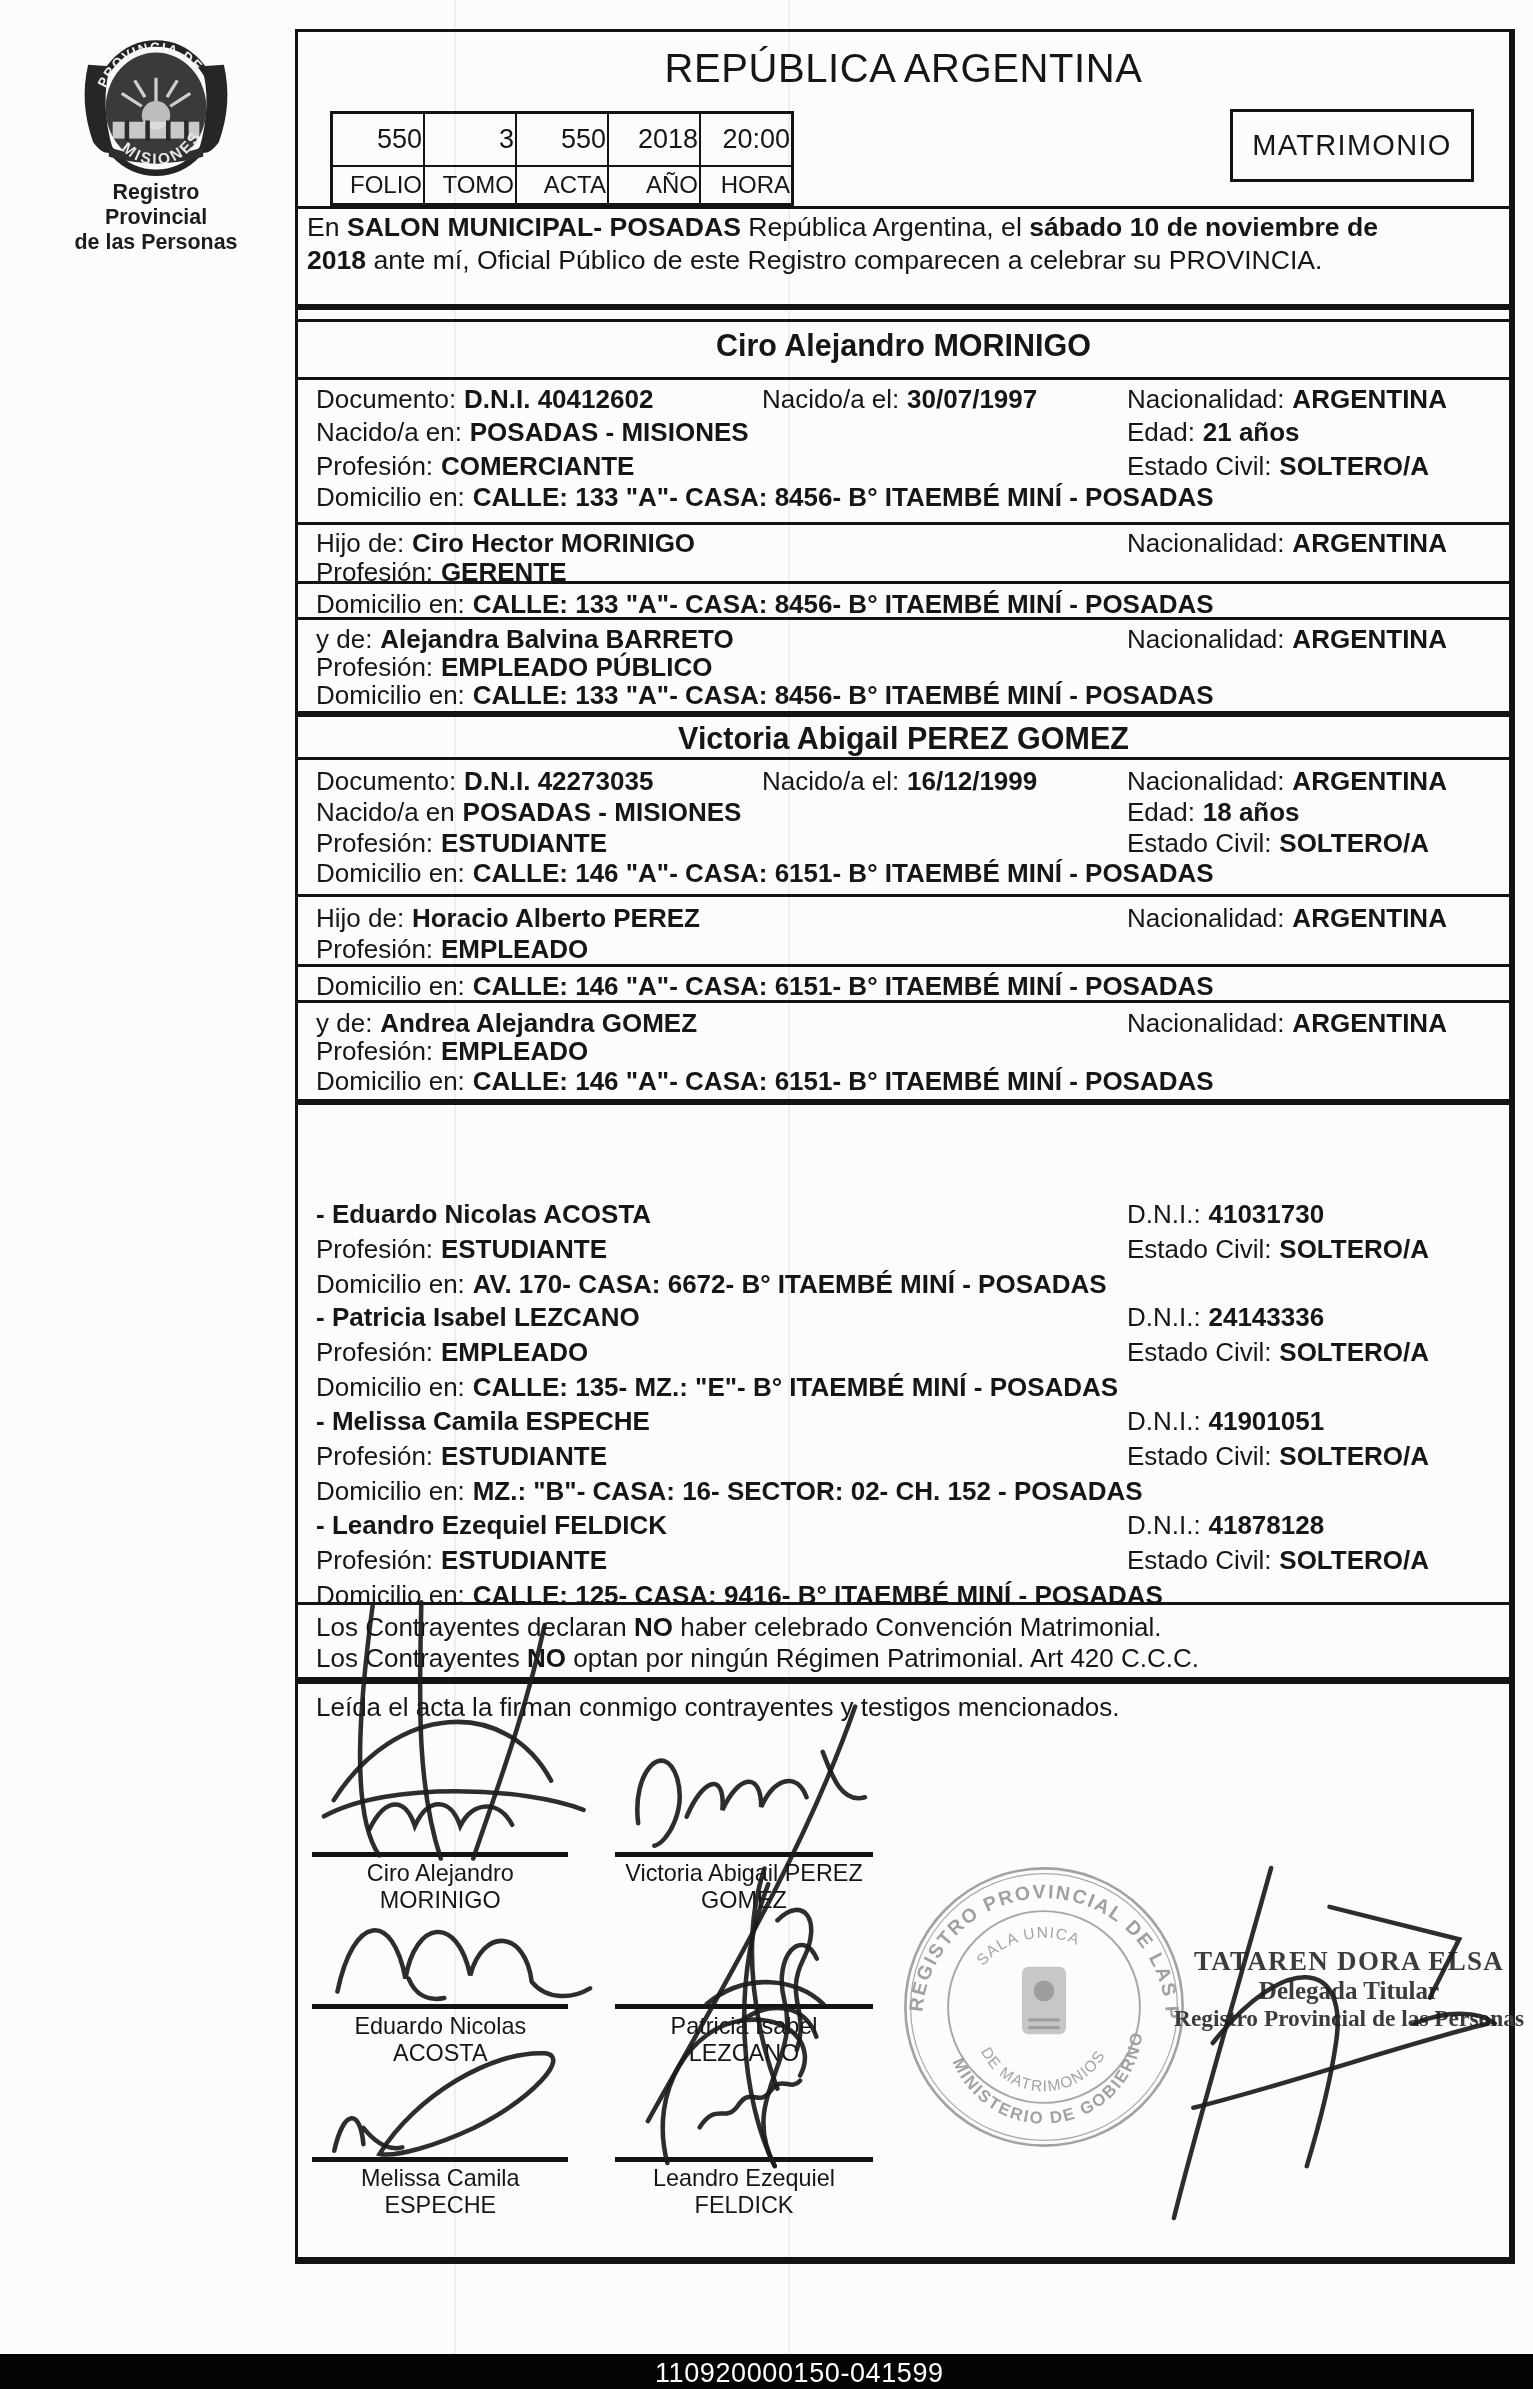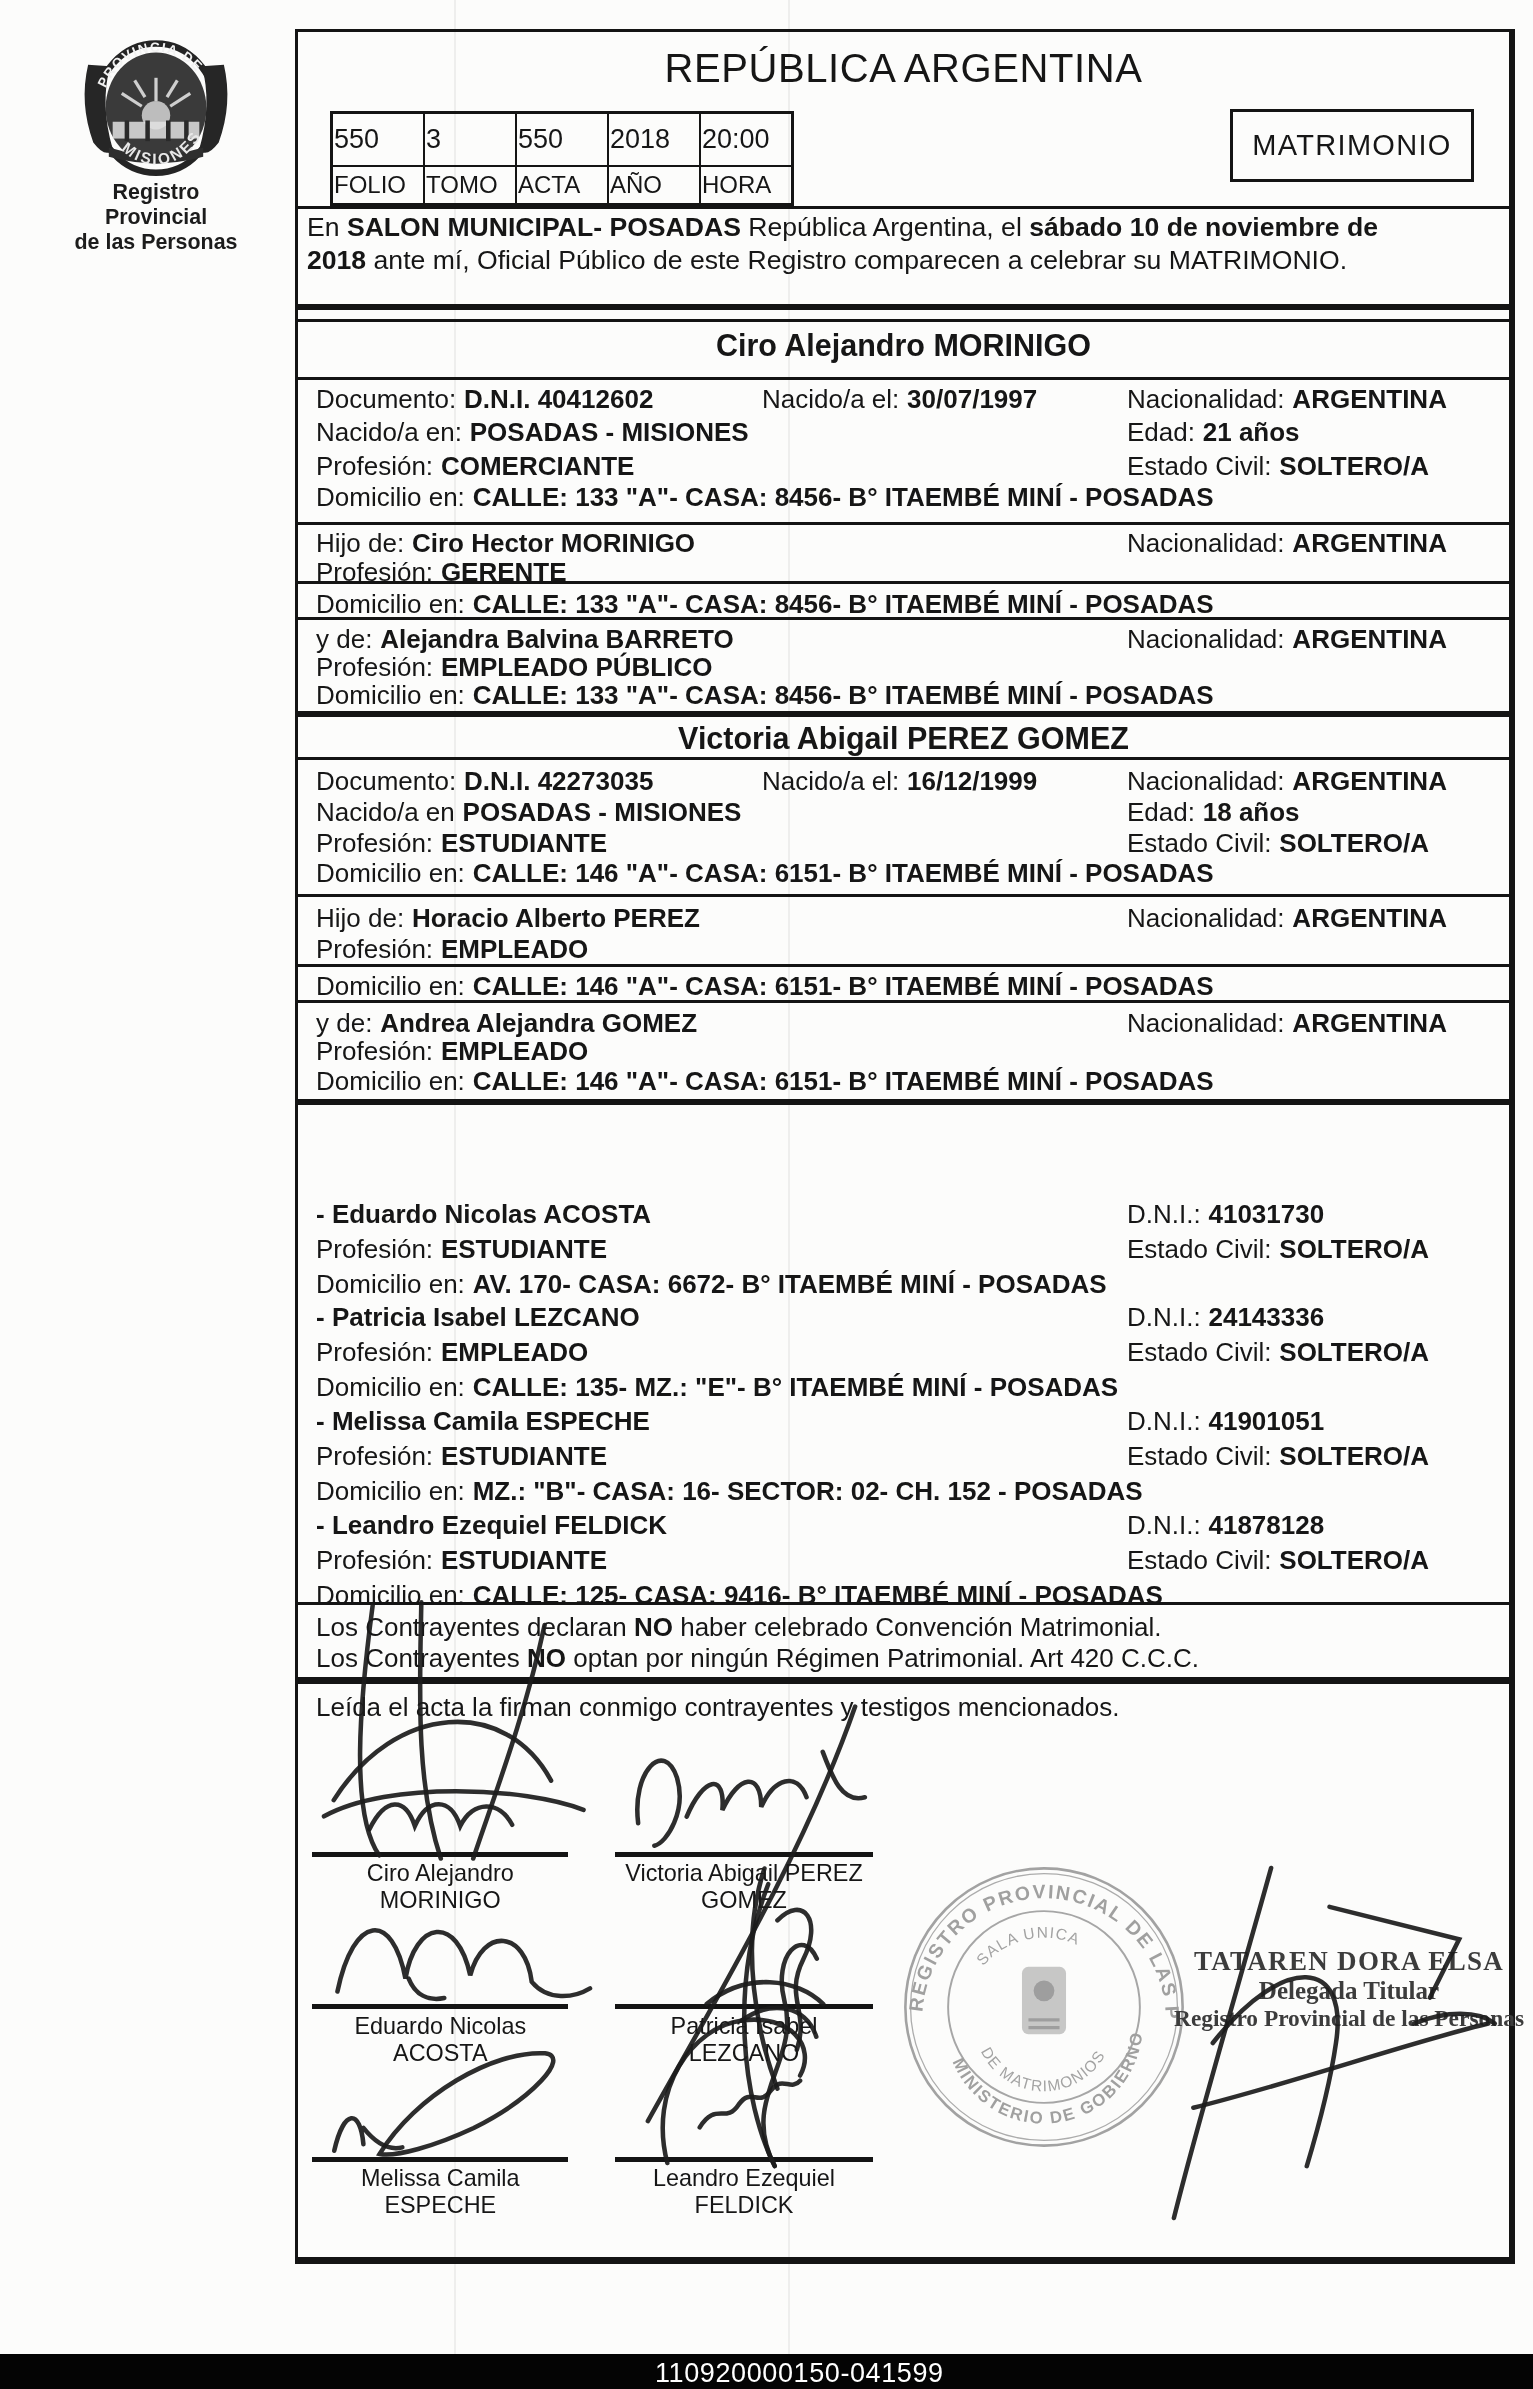--- a/index.html
+++ b/index.html
@@ -11,21 +11,21 @@
   .seal-caption{font-weight:bold;font-size:21.4px;line-height:25px;color:#1c1c1c;}
   
   .doc{position:absolute;left:295px;top:29px;width:1220px;height:2235px;
        border:3.9px solid #141414;border-right-width:6.5px;border-bottom-width:7.8px;
        box-sizing:border-box;background:transparent;}
   .title{position:absolute;top:14.3px;left:0;right:0;text-align:center;
          font-size:40px;letter-spacing:0.6px;}
   
   .regtable{position:absolute;left:32px;top:79px;border:3.9px solid #141414;
             border-collapse:collapse;}
-  .regtable td{border:2.6px solid #141414;text-align:left;vertical-align:middle;}
+  .regtable td{border:2.6px solid #141414;text-align:right;vertical-align:middle;}
   .regtable .vrow td{width:88px;height:49px;font-size:27px;}
   .regtable .lrow td{height:34px;font-size:24px;}
   .actbox{position:absolute;left:932px;top:77px;width:244px;height:73px;
           border:3.9px solid #141414;box-sizing:border-box;display:flex;
           align-items:center;justify-content:center;font-size:29px;letter-spacing:1.3px;}
   .hl{position:absolute;left:0;right:0;background:#141414;}
   .intro{position:absolute;left:9px;right:6.5px;top:179px;font-size:26.6px;line-height:33px;}
   .name-band{position:absolute;left:0;right:0;text-align:center;font-size:30.5px;
              font-weight:bold;height:36px;line-height:36px;}
   .row{position:absolute;left:9px;right:6.5px;height:34px;line-height:34px;
@@ -118,21 +118,21 @@
       </tr>
     </tbody>
       </table>
 
     <div class="actbox">MATRIMONIO</div>
 
     <div class="hl" style="top:174px;height:3.2px"></div>
 
     <div class="intro">
       <div><span>En </span><span style="font-weight: bold;">SALON MUNICIPAL- POSADAS </span><span>República Argentina, el </span><span style="font-weight: bold;">sábado 10 de noviembre de</span></div>
-      <div><span style="font-weight: bold;">2018</span><span> ante mí, Oficial Público de este Registro comparecen a celebrar su MATRIMONIO.</span></div>
+      <div><span style="font-weight: bold;">2018</span><span> ante mí, Oficial Público de este Registro comparecen a celebrar su PROVINCIA.</span></div>
     </div>
 
     <div class="hl" style="top:272px;height:5.8px"></div>
     <div class="hl" style="top:287px;height:2.6px"></div>
     <div class="name-band" style="top:295px">Ciro Alejandro MORINIGO</div>
     <div class="hl" style="top:345px;height:3.2px"></div>
 
     <div class="row" style="top:350px">
       <span class="lbl">Documento:</span><span class="val">D.N.I. 40412602</span>
       <span class="c2"><span class="lbl">Nacido/a el:</span><span class="val">30/07/1997</span></span>

